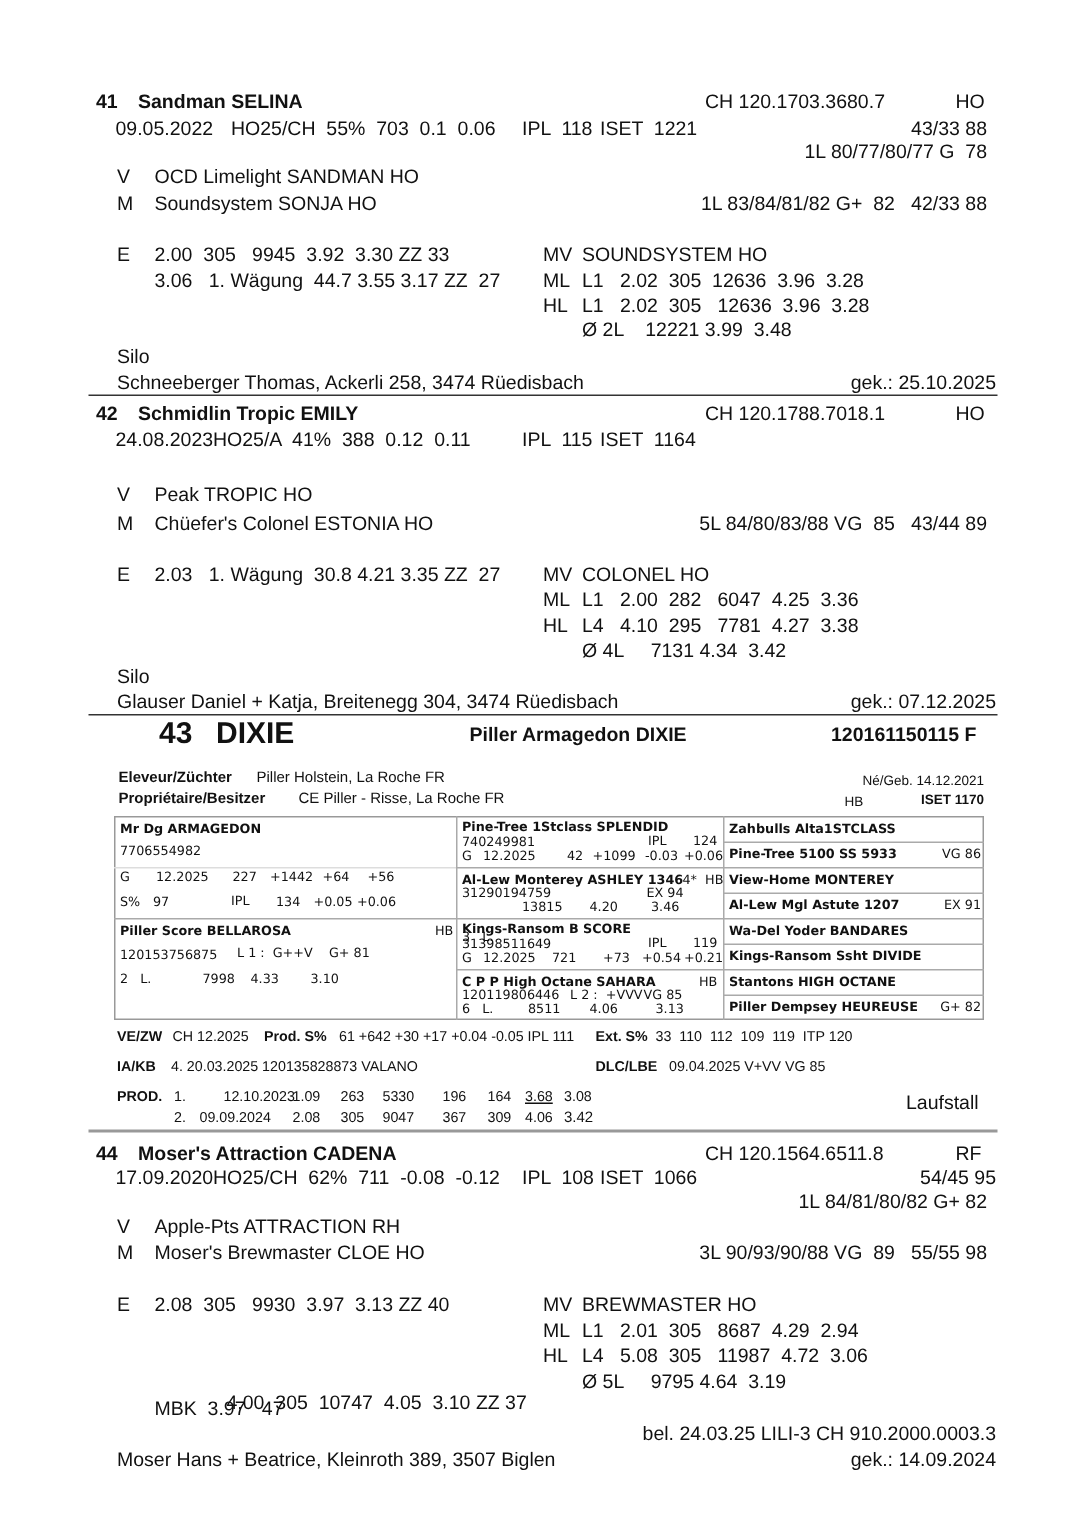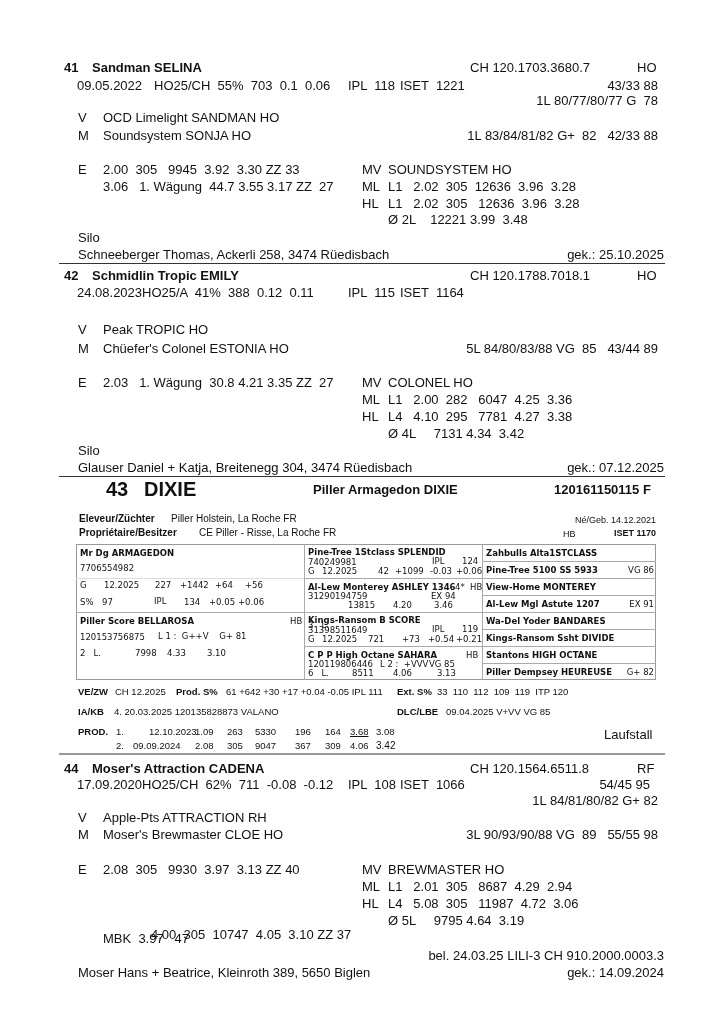--- a/index.html
+++ b/index.html
@@ -255,21 +255,21 @@
 <div>
   <div class="abs t13 b" style="left:64px;top:761px;">44</div>
   <div class="abs t13 b" style="left:92px;top:761px;">Moser's Attraction CADENA</div>
   <div class="abs t13" style="left:470px;top:761px;">CH 120.1564.6511.8</div>
   <div class="abs t13" style="left:637px;top:761px;">RF</div>
 
   <div class="abs t13" style="left:77px;top:777px;">17.09.2020</div>
   <div class="abs t13" style="left:142px;top:777px;">HO25/CH  62%  711  -0.08  -0.12</div>
   <div class="abs t13" style="left:348px;top:777px;">IPL  108</div>
   <div class="abs t13" style="left:400px;top:777px;">ISET  1066</div>
-  <div class="abs t13 r" style="right:74px;top:777px;text-align:right;">54/45 95</div>
+  <div class="abs t13 r" style="right:60px;top:777px;text-align:right;">54/45 95</div>
   <div class="abs t13 r" style="right:66px;top:793px;">1L 84/81/80/82 G+ 82</div>
 
   <div class="abs t13" style="left:78px;top:810px;">V</div>
   <div class="abs t13" style="left:103px;top:810px;">Apple-Pts ATTRACTION RH</div>
   <div class="abs t13" style="left:78px;top:827px;">M</div>
   <div class="abs t13" style="left:103px;top:827px;">Moser's Brewmaster CLOE HO</div>
   <div class="abs t13 r" style="right:66px;top:827px;">3L 90/93/90/88 VG  89   55/55 98</div>
 
   <div class="abs t13" style="left:78px;top:862px;">E</div>
   <div class="abs t13" style="left:103px;top:862px;">2.08  305   9930  3.97  3.13 ZZ 40</div>
@@ -278,15 +278,15 @@
   <div class="abs t13" style="left:362px;top:862px;">MV</div>
   <div class="abs t13" style="left:388px;top:862px;">BREWMASTER HO</div>
   <div class="abs t13" style="left:362px;top:879px;">ML</div>
   <div class="abs t13" style="left:388px;top:879px;">L1   2.01  305   8687  4.29  2.94</div>
   <div class="abs t13" style="left:362px;top:896px;">HL</div>
   <div class="abs t13" style="left:388px;top:896px;">L4   5.08  305   11987  4.72  3.06</div>
   <div class="abs t13" style="left:388px;top:913px;">Ø 5L     9795 4.64  3.19</div>
 
   <div class="abs t13" style="left:103px;top:931px;">MBK  3.97   47</div>
   <div class="abs t13 r" style="right:60px;top:948px;">bel. 24.03.25 LILI-3 CH 910.2000.0003.3</div>
-  <div class="abs t13" style="left:78px;top:965px;">Moser Hans + Beatrice, Kleinroth 389, 5650 Biglen</div>
+  <div class="abs t13" style="left:78px;top:965px;">Moser Hans + Beatrice, Kleinroth 389, 3507 Biglen</div>
   <div class="abs t13 r" style="right:60px;top:965px;">gek.: 14.09.2024</div>
 </div>
 
 </body></html>

